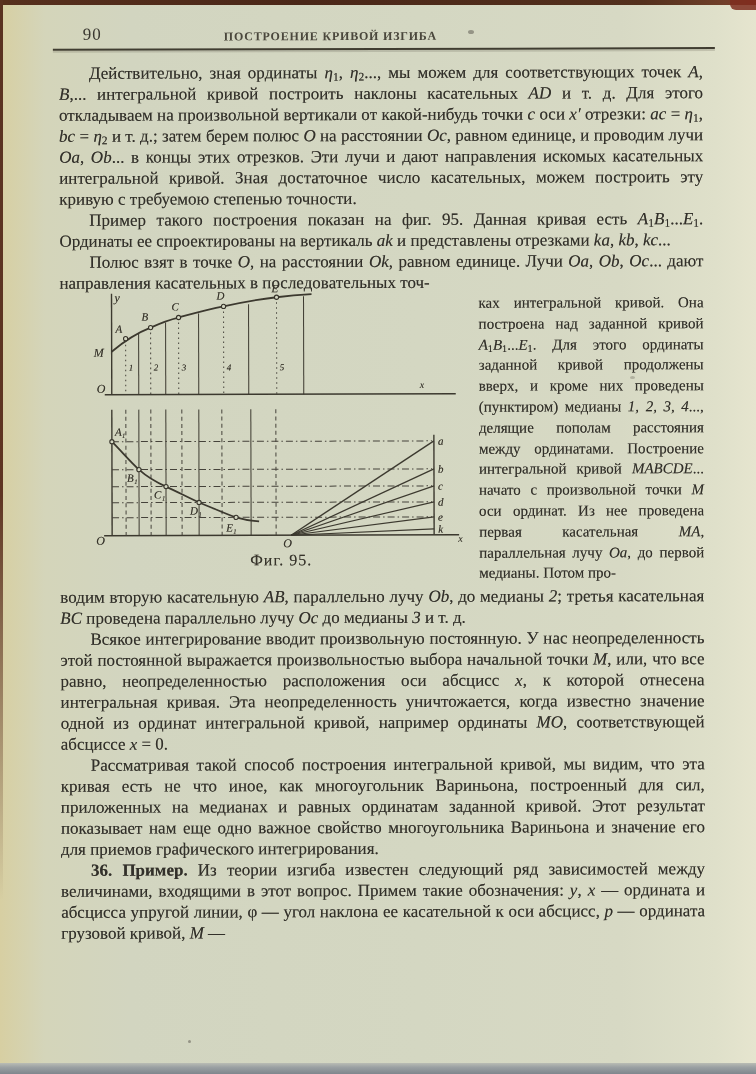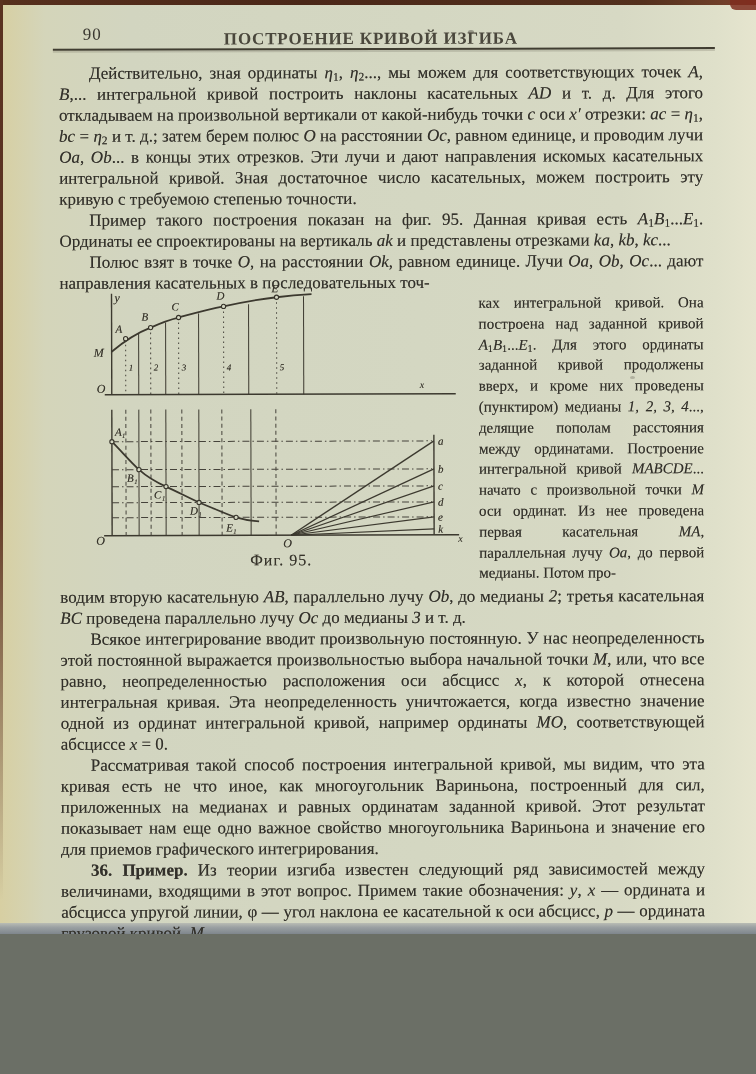--- a/index.html
+++ b/index.html
@@ -1,39 +1,39 @@
 <!DOCTYPE html>
 <html lang="ru"><head>
 <meta charset="utf-8">
 <style>
   html,body{margin:0;padding:0;background:#6b6f66;}
   .page{
     position:relative;
-    width:756px;height:934px;
+    width:756px;height:1074px;
     overflow:hidden;
     background:
       linear-gradient(90deg,#d7cfa2 0px,#d4d5ba 45px,#d2d5c0 130px,#d4d7c2 420px,#d7d9c4 620px,#dfe0ca 716px,#e6e5cf 756px);
     font-family:"Liberation Serif","DejaVu Serif",serif;
     color:#32302a;
   }
   .edge-top{position:absolute;top:0;left:0;width:756px;height:5px;
     background:linear-gradient(90deg,#57301d 0%,#4a2718 40%,#53301d 85%,#71402a 96%,#8b2f23 100%);}
   .edge-top-blob{position:absolute;top:0;right:0;width:26px;height:10px;border-radius:0 0 0 6px;background:#7e2e1f;opacity:.85;}
   .edge-left{position:absolute;top:0;left:0;width:3px;height:900px;
     background:linear-gradient(#5a3220 0%,#5f3522 55%,rgba(95,53,34,0) 100%);}
   .edge-bottom{position:absolute;bottom:0;left:0;width:756px;height:11px;
     background:linear-gradient(#b9bcb4 0%,#9aa0a2 40%,#7f868d 100%);}
   .speck{position:absolute;background:#56524a;border-radius:50%;opacity:.5;}
 
   .content{position:absolute;top:18px;left:0;width:756px;transform:rotate(-0.15deg);}
 
   .running-head{position:relative;height:30px;}
   .page-number{position:absolute;left:84px;top:6px;font-size:17px;letter-spacing:1px;color:#3a3830;}
   .head-title{position:absolute;left:225px;top:11px;width:180px;text-align:center;
-    font-size:17px;font-weight:bold;letter-spacing:.8px;color:#4a473c;
+    font-size:12px;font-weight:bold;letter-spacing:.8px;color:#4a473c;
     text-transform:uppercase;white-space:nowrap;}
   .head-rule{position:absolute;left:54px;right:40px;top:30px;height:2px;background:#403d31;
     box-shadow:0 2px 0 rgba(64,61,49,.18);}
 
   .body-text{padding:14px 52px 0 60px;font-size:17px;line-height:21px;text-align:justify;
     text-shadow:0 0 .5px rgba(45,42,34,.55);}
   .body-text p{margin:0;text-indent:30px;}
   p.noindent{text-indent:0;}
   sub{font-size:68%;line-height:0;vertical-align:-0.22em;}
   b{font-weight:bold;}

